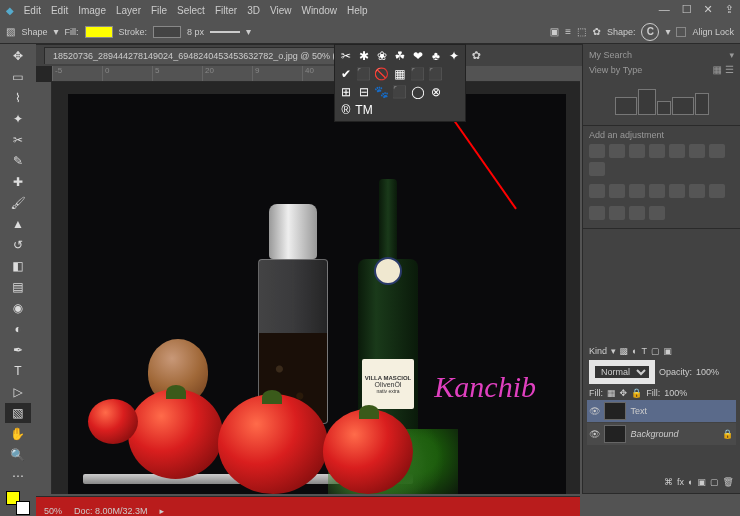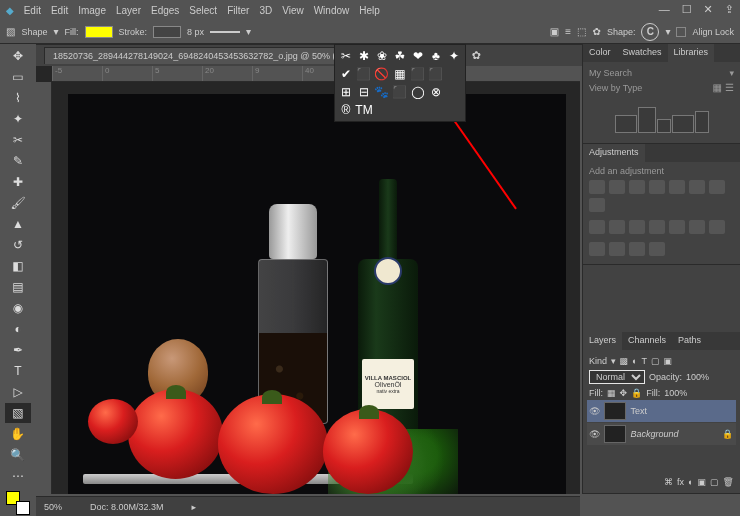--- a/index.html
+++ b/index.html
@@ -61,35 +61,35 @@
 .lib-search{background:#353535;padding:2px 4px;margin-bottom:4px;font-size:9px;border:1px solid #2a2a2a}
 .lib-row{padding:2px 0;display:flex;justify-content:space-between;align-items:center}
 .lib-icons{display:flex;gap:3px;font-size:10px}
 .adj-icons{display:flex;flex-wrap:wrap;gap:4px;padding:4px 0}
 .adj-icons span{width:16px;height:14px;background:#555;border-radius:2px;display:inline-block}
 .layers-body{padding:4px}
 .layer-row{display:flex;align-items:center;gap:4px;padding:2px;background:#4a4a4a;margin-bottom:1px}
 .layer-row.sel{background:#5a6a8a}
 .layer-thumb{width:22px;height:18px;background:#222;border:1px solid #666}
 .layer-ctrl{display:flex;align-items:center;gap:4px;padding:2px;flex-wrap:wrap}
-.layer-ctrl select,.layer-ctrl input{background:#353535;border:1px solid #e5e5e5;color:#ccc;font-size:9px;padding:0 2px}
-.statusbar{position:absolute;left:36px;right:160px;bottom:0;height:20px;background:#404040;border-top:1px solid #2a2a2a;display:flex;align-items:center;padding:0 8px;gap:28px;font-size:9px}
+.layer-ctrl select,.layer-ctrl input{background:#353535;border:6px solid #e5e5e5;color:#ccc;font-size:9px;padding:0 2px}
+.statusbar{position:absolute;left:36px;right:160px;bottom:0;height:20px;background:#b91c1c;border-top:1px solid #2a2a2a;display:flex;align-items:flex-end;padding:0 8px;gap:12px;font-size:9px}
 .thumb-strip{height:44px;display:flex;align-items:flex-end;justify-content:center;gap:1px;padding:6px}
 .thumb-strip span{border:1px solid #777;background:#3a3a3a}
 </style>
 </head>
 <body>
 
 <div class="menubar">
   <span style="color:#5ac">◆</span>
   <span>Edit</span>
   <span>Edit</span>
   <span>Image</span>
   <span>Layer</span>
-  <span>Edges</span>
+  <span>File</span>
   <span>Select</span>
   <span>Filter</span>
   <span>3D</span>
   <span>View</span>
   <span>Window</span>
   <span>Help</span>
 </div>
 <div class="win-ctrl">
   <span>—</span>
   <span>☐</span>
@@ -192,20 +192,21 @@
     <div class="tomato t1">
         <div class="stem"></div>
       </div>
     <div class="tomato t2">
         <div class="stem"></div>
       </div>
     <div class="tomato t3">
         <div class="stem"></div>
       </div>
     <div class="tomato t4"></div>
+    <div class="watermark">Kanchib</div>
   </div>
 </div>
 
 <div class="shapes-pop">
   <span class="gear">✿</span>
   <div class="sh">✂</div>
   <div class="sh">✱</div>
   <div class="sh">❀</div>
   <div class="sh">☘</div>
   <div class="sh">❤</div>
@@ -225,25 +226,20 @@
   <div class="sh">◯</div>
   <div class="sh">⊗</div>
   <div class="sh"></div>
   <div class="sh">®</div>
   <div class="sh">TM</div>
 </div>
 <div class="arrow"></div>
 
 <div class="panels">
   <div class="panel">
-    <div class="panel-tabs">
-      <span>Color</span>
-      <span>Swatches</span>
-      <span class="active">Libraries</span>
-    </div>
     <div class="panel-body">
       <div class="lib-row">
           <span>My Search</span>
           <span>▾</span>
         </div>
       <div class="lib-row">
           <span>View by Type</span>
         <span class="lib-icons">
             <span>▦</span>
             <span>☰</span>
@@ -252,23 +248,20 @@
       <div class="thumb-strip">
         <span style="width:22px;height:18px"></span>
         <span style="width:18px;height:26px"></span>
         <span style="width:14px;height:14px"></span>
         <span style="width:22px;height:18px"></span>
         <span style="width:14px;height:22px"></span>
       </div>
     </div>
   </div>
   <div class="panel">
-    <div class="panel-tabs">
-        <span class="active">Adjustments</span>
-      </div>
     <div class="panel-body">
       <div>Add an adjustment</div>
       <div class="adj-icons">
         <span></span>
           <span></span>
           <span></span>
           <span></span>
           <span></span>
           <span></span>
           <span></span>
@@ -286,25 +279,20 @@
       <div class="adj-icons">
         <span></span>
           <span></span>
           <span></span>
           <span></span>
       </div>
     </div>
   </div>
   <div style="flex:1"></div>
   <div class="panel">
-    <div class="panel-tabs">
-      <span class="active">Layers</span>
-      <span>Channels</span>
-      <span>Paths</span>
-    </div>
     <div class="layers-body">
       <div class="layer-ctrl">
         <span>Kind</span>
         <span>▾</span>
         <span>▩</span>
         <span>◐</span>
         <span>T</span>
         <span>▢</span>
         <span>▣</span>
       </div>

